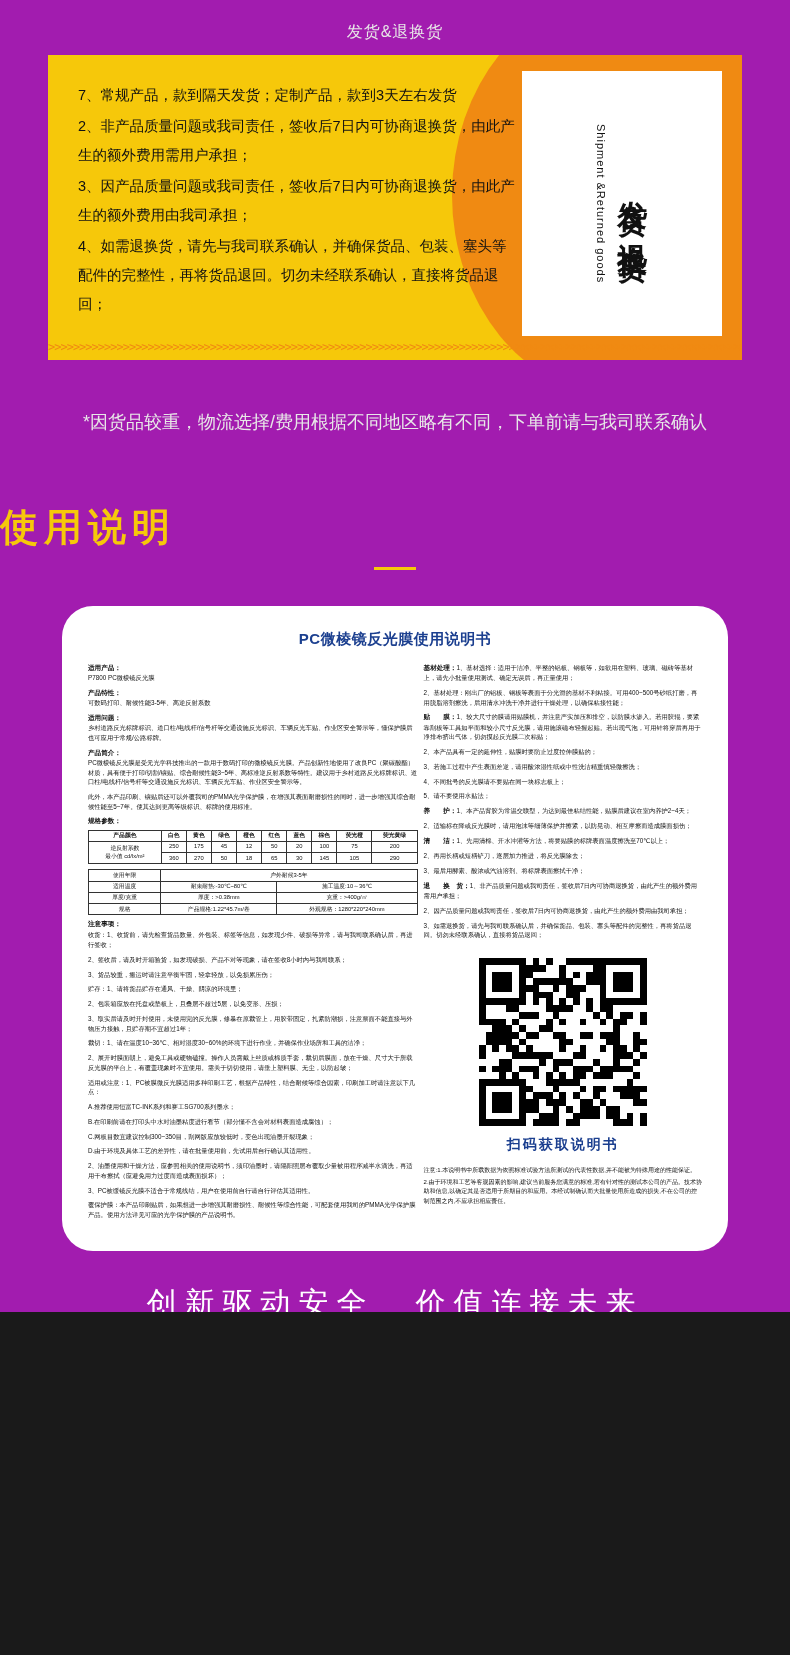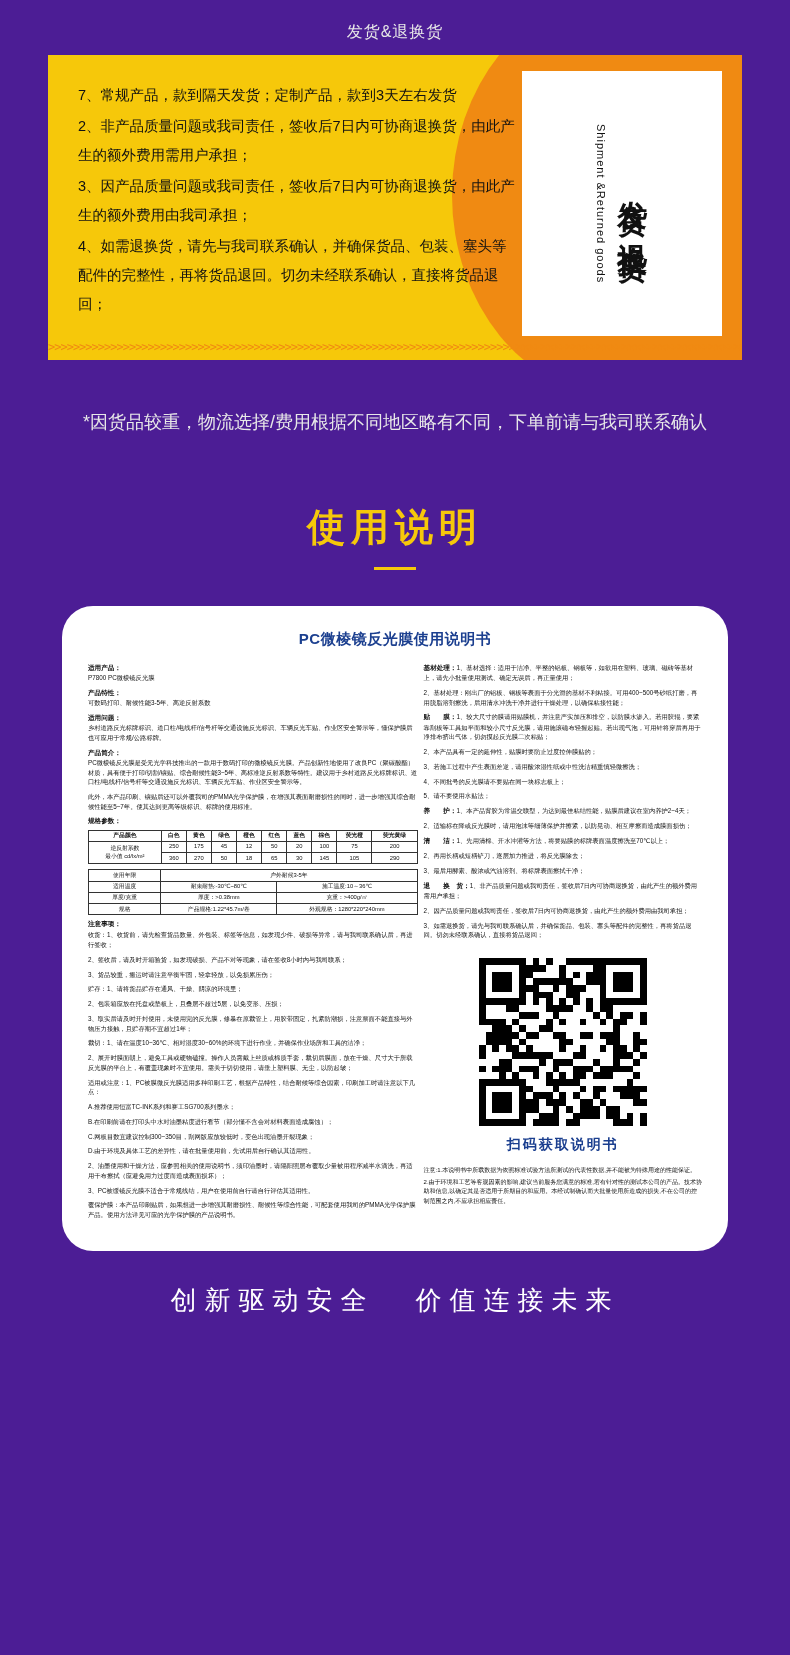--- a/index.html
+++ b/index.html
@@ -3,23 +3,23 @@
 <meta charset="utf-8">
 <style>
   * { box-sizing: border-box; }
   html, body {
     margin: 0; padding: 0;
     background: #1a1a1a;
     font-family: "Liberation Sans", "DejaVu Sans", sans-serif;
   }
   #page {
     width: 790px;
-    height: 1655px;
+    height: 1312px;
     position: relative;
-    background: #4c1d95;
+    background: #a21caf;
     overflow: hidden;
   }
 
   
   .top-title {
     text-align: center;
     color: #e8e8e8;
     font-size: 16px;
     letter-spacing: 1px;
     padding-top: 22px;
@@ -94,21 +94,20 @@
   }
   .ship-note {
     text-align: center;
     color: #e8e8e8;
     font-size: 18px;
     margin-top: 50px;
   }
 
   
   .usage-head {
-    text-align: center;
     margin-top: 68px;
   }
   .usage-head .t {
     font-size: 38px;
     color: #f6c80a;
     letter-spacing: 6px;
     font-weight: bold;
   }
   .usage-head .rule {
     width: 42px; height: 3px; background: #f6c80a;
@@ -180,21 +179,21 @@
     margin-top: 4px;
   }
   .note-small { font-size: 6px; line-height: 1.6; margin-top: 12px; }
 
   
   .slogan {
     display: flex;
     justify-content: center;
     gap: 41px;
     color: #fff;
-    font-size: 26px;
+    font-size: 30px;
     letter-spacing: 8px;
     margin-top: 32px;
     font-weight: 500;
   }
 </style>
 </head>
 <body>
 
 <div id="page">
 

